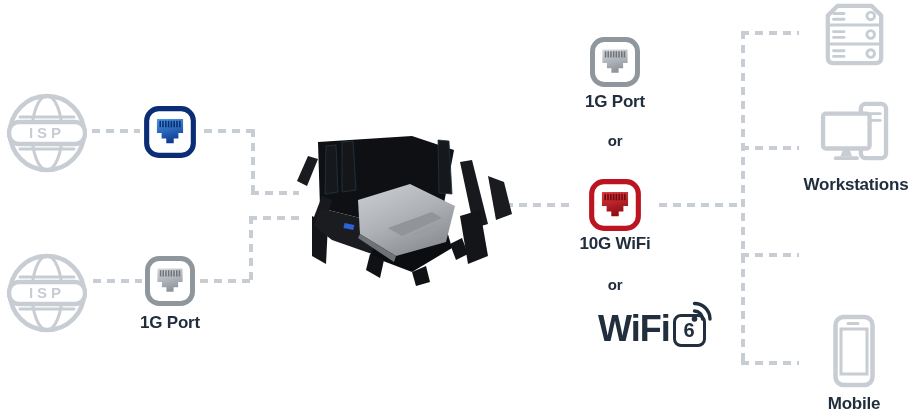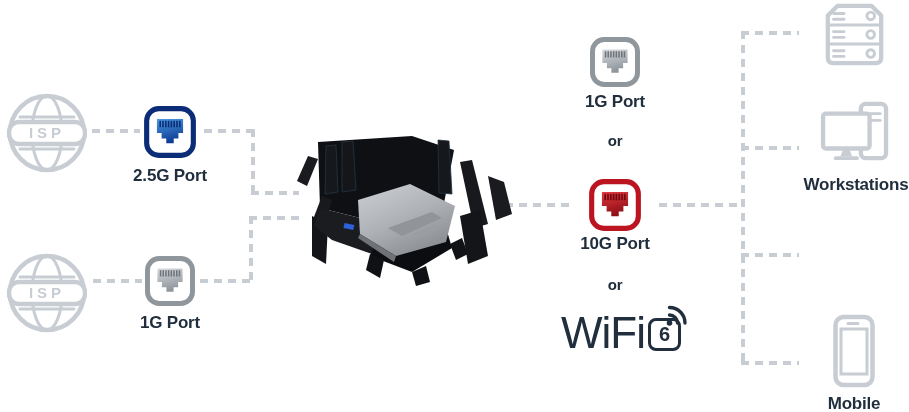--- a/index.html
+++ b/index.html
@@ -18,21 +18,21 @@
   .lbl{position:absolute;text-align:center;font-weight:bold;font-size:17px;
        color:var(--ink);letter-spacing:-.2px;white-space:nowrap;}
   .or{font-size:15px;}
   
   .licon{stroke:var(--line);fill:none;stroke-width:4.5;stroke-linejoin:round;stroke-linecap:round;}
   .licon-thin{stroke:var(--line);fill:none;stroke-width:3;stroke-linecap:round;}
   .lfill{fill:var(--line);stroke:none;}
   .svgtxt{fill:var(--line);font-family:"Liberation Sans",sans-serif;font-weight:bold;}
   
   .wifi6{position:absolute;display:flex;align-items:center;color:var(--ink);}
-  .wifi-word{font-size:44px;font-weight:normal;letter-spacing:-1px;}
+  .wifi-word{font-size:36px;font-weight:bold;letter-spacing:-1px;margin-left:37px;}
   .wifi6-box{position:relative;width:27px;height:27px;margin-left:3px;margin-top:3px;
              border:3.5px solid var(--ink);border-radius:8px;display:flex;
              align-items:center;justify-content:center;font-size:20px;font-weight:bold;}
   .wifi-waves{position:absolute;left:14px;top:-20px;}
 </style>
 </head>
 <body>
 
 <div class="canvas">
 
@@ -108,21 +108,20 @@
           <line x1="22.5" y1="18" x2="22.5" y2="25"></line>
         <line x1="25.5" y1="18" x2="25.5" y2="25"></line>
           <line x1="28.5" y1="18" x2="28.5" y2="25"></line>
         <line x1="31.5" y1="18" x2="31.5" y2="25"></line>
           <line x1="34.5" y1="18" x2="34.5" y2="25"></line>
         <line x1="37.5" y1="18" x2="37.5" y2="25"></line>
           <line x1="40.5" y1="18" x2="40.5" y2="25"></line>
       </g>
     </svg>
   </div>
-  <div class="lbl" style="left:125px;top:166px;width:90px;">2.5G Port</div>
 
   <div class="node" style="left:143px;top:254px;">
     <svg width="54" height="54" viewBox="0 0 60 60">
       <rect x="5" y="5" width="50" height="50" rx="13" fill="none" stroke="#8f969c" stroke-width="5.5"></rect>
       <polygon points="16,16 44,16 44,31 39,31 39,37 34,37 34,42 26,42 26,37 21,37 21,31 16,31" fill="url(#gGray)"></polygon>
       <g stroke="#6d7379" stroke-width="1.7">
         <line x1="19.5" y1="18" x2="19.5" y2="25"></line>
           <line x1="22.5" y1="18" x2="22.5" y2="25"></line>
         <line x1="25.5" y1="18" x2="25.5" y2="25"></line>
           <line x1="28.5" y1="18" x2="28.5" y2="25"></line>
@@ -189,21 +188,21 @@
           <line x1="22.5" y1="18" x2="22.5" y2="25"></line>
         <line x1="25.5" y1="18" x2="25.5" y2="25"></line>
           <line x1="28.5" y1="18" x2="28.5" y2="25"></line>
         <line x1="31.5" y1="18" x2="31.5" y2="25"></line>
           <line x1="34.5" y1="18" x2="34.5" y2="25"></line>
         <line x1="37.5" y1="18" x2="37.5" y2="25"></line>
           <line x1="40.5" y1="18" x2="40.5" y2="25"></line>
       </g>
     </svg>
   </div>
-  <div class="lbl" style="left:570px;top:234px;width:90px;">10G Port</div>
+  <div class="lbl" style="left:570px;top:234px;width:90px;">10G WiFi</div>
 
   <div class="lbl or" style="left:570px;top:276px;width:90px;">or</div>
 
   <div class="wifi6" style="left:561px;top:308px;">
     <span class="wifi-word">WiFi</span>
     <span class="wifi6-box">
       <span>6</span>
       <svg class="wifi-waves" width="27" height="27" viewBox="0 0 27 27">
         <circle cx="4.5" cy="22" r="2.8" fill="#202e3d"></circle>
         <path d="M4.5 14 A8 8 0 0 1 12.5 22" fill="none" stroke="#202e3d" stroke-width="3.4" stroke-linecap="round"></path>

